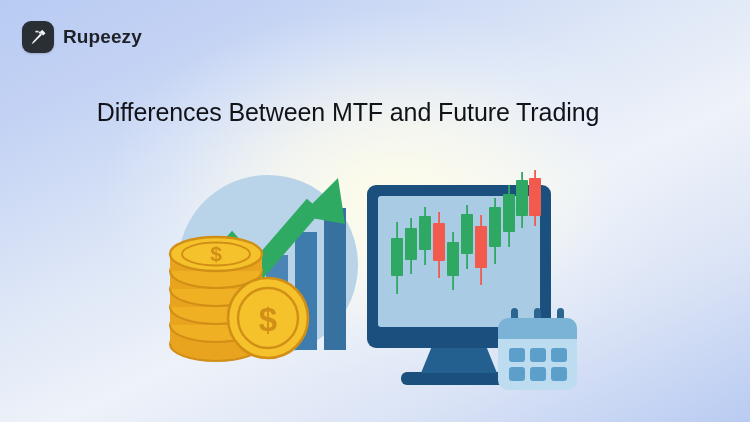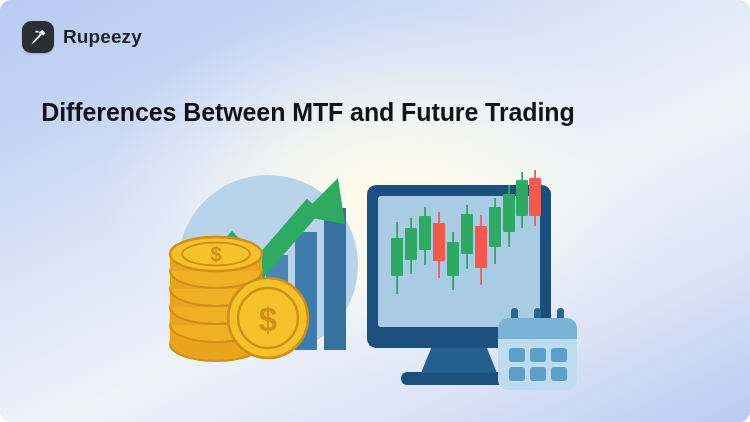--- a/index.html
+++ b/index.html
@@ -5,42 +5,41 @@
   html,body{margin:0;padding:0;}
   body{
     width:750px;height:422px;overflow:hidden;
     font-family:"Liberation Sans", sans-serif;
   }
   #stage{
     position:relative;width:750px;height:422px;overflow:hidden;
     background:
       radial-gradient(ellipse 360px 230px at 52% 46%, rgba(255,253,233,0.95) 0%, rgba(255,253,236,0.65) 30%, rgba(238,244,250,0.25) 62%, rgba(238,244,250,0) 80%),
       linear-gradient(155deg, #b9cbf3 0%, #c3d2f4 16%, #dfe8f7 42%, #eef2f9 58%, #dbe4f6 78%, #b9cbf2 100%);
-    border-radius: 11px;
   }
 
   
   .brand{
     position:absolute;left:22px;top:21px;
     display:flex;align-items:center;gap:9px;
   }
   .brand-mark{
     width:32px;height:32px;border-radius:9px;
     background:#2a2e35;
     display:flex;align-items:center;justify-content:center;
     box-shadow:0 1px 2px rgba(0,0,0,.18);
   }
   .brand-name{
     font-size:19px;font-weight:bold;color:#1d2026;letter-spacing:.1px;
   }
 
   
   .headline{
     position:absolute;top:98px;left:0;width:616px;text-align:center;
-    font-size:25px;font-weight:bold;color:#111318;letter-spacing:-0.1px;
+    font-size:25px;font-weight:normal;color:#111318;letter-spacing:-0.1px;padding-left:40px;
   }
 
   
   .art{position:absolute;left:0;top:150px;width:750px;height:250px;}
   .art svg{display:block;}
 </style>
 </head>
 <body>
 
 <div id="stage">

